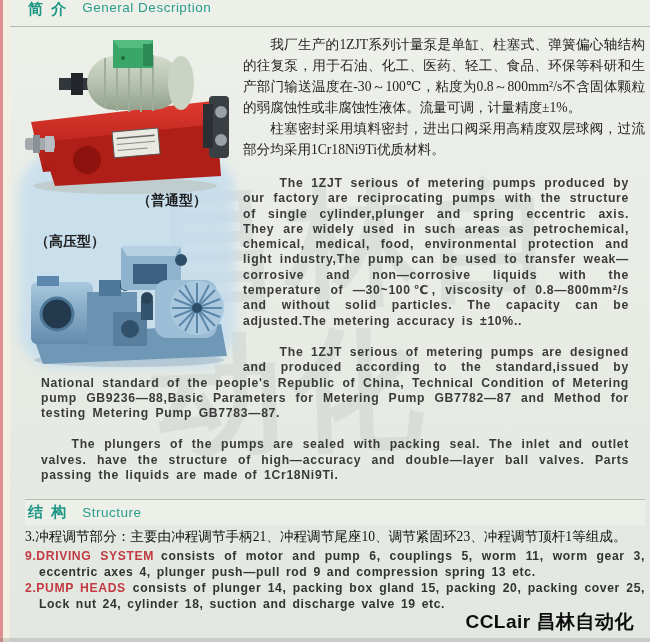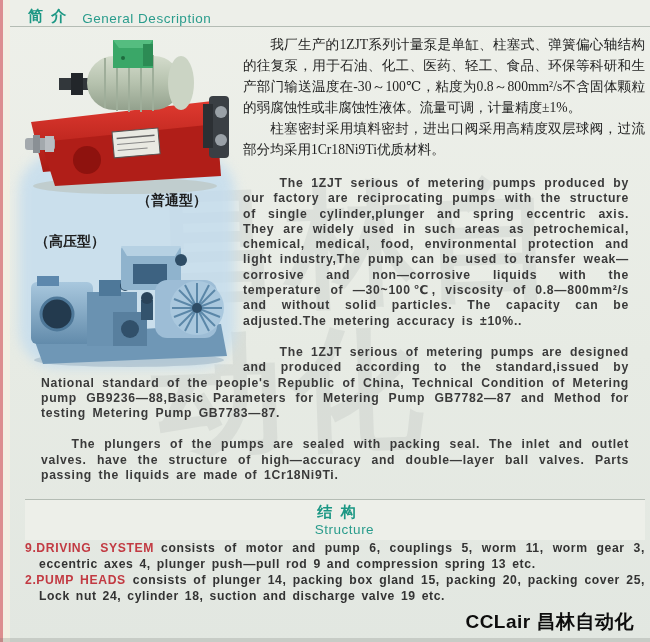--- a/index.html
+++ b/index.html
@@ -5,21 +5,21 @@
   html,body{margin:0;padding:0;}
   body{width:650px;height:642px;overflow:hidden;background:#d9ded8;}
   .page{position:relative;width:650px;height:642px;overflow:hidden;
         background:linear-gradient(180deg,#eef0ea 0%,#e7ebe4 55%,#e2e7e1 100%);
         font-family:"Liberation Sans","DejaVu Sans",sans-serif;color:#2b2b2b;}
   .edge-red{position:absolute;left:0;top:0;width:3px;height:100%;background:#dd8e8e;}
   .edge-cream{position:absolute;left:3px;top:0;width:7px;height:100%;background:#f3efe1;}
   .bottom-shade{position:absolute;left:0;bottom:0;width:100%;height:4px;background:rgba(120,125,120,.25);}
 
   .header{position:absolute;left:10px;top:0;width:640px;height:27px;background:#edefe9;
-          border-bottom:1px solid #b4bcb4;display:flex;align-items:flex-end;box-sizing:border-box;padding-left:18px;}
+          border-bottom:1px solid #b4bcb4;display:flex;align-items:flex-start;box-sizing:border-box;padding-left:18px;}
   .h-cn{color:#1b9784;font-weight:bold;font-size:15px;white-space:pre;font-family:"Liberation Sans",sans-serif;}
   .h-en{color:#2a9c8c;font-size:13.5px;margin-left:16px;letter-spacing:.5px;}
 
   .content{position:absolute;left:10px;top:30px;width:640px;box-sizing:border-box;padding:4px 5px 0 15px;}
 
   
   .ghost{position:absolute;left:150px;top:170px;width:520px;font-size:132px;line-height:1.1;
          color:#8d9494;opacity:.14;letter-spacing:6px;pointer-events:none;z-index:0;
          font-family:"Liberation Sans",sans-serif;font-weight:bold;transform:rotate(-2deg);}
 
@@ -34,21 +34,21 @@
   .lbl-high{left:10px;top:193px;}
 
   p.cn{font-family:"Liberation Serif","DejaVu Serif",serif;font-size:13.6px;line-height:21px;
        text-align:justify;margin:0;text-indent:2em;color:#1e1e1e;position:relative;z-index:1;}
   p.en{font-size:12.2px;line-height:15.3px;letter-spacing:.7px;word-spacing:2.5px;text-align:justify;
        margin:16px;font-weight:bold;color:#3a3a3a;position:relative;z-index:1;}
   p.en.ind3{text-indent:3em;}
   p.en.ind2{text-indent:2.5em;}
 
   .sec-header{margin-top:5px;border-top:1px solid #b4bcb4;background:#edefe9;display:flex;align-items:center;
-              padding:3px 0 3px 3px;position:relative;z-index:1;flex-direction:column;}
+              padding:3px 0 3px 3px;position:relative;z-index:1;}
 
   .cn-item{font-family:"Liberation Serif","DejaVu Serif",serif;font-size:13.6px;line-height:23px;
            color:#111;position:relative;z-index:1;}
   .en-item{font-size:12.2px;line-height:16px;font-weight:bold;color:#333;letter-spacing:.6px;word-spacing:2px;
            padding-left:14px;text-indent:-14px;text-align:justify;position:relative;z-index:1;}
   .en-item .lead{color:#c23a42;margin-right:7px;}
 
   .brand{position:absolute;right:16px;bottom:7px;font-size:19px;font-weight:bold;color:#0d0d0d;
          z-index:5;font-family:"Liberation Sans",sans-serif;letter-spacing:.5px;text-align:center;}
 </style>
@@ -176,20 +176,21 @@
     <p class="cn">柱塞密封采用填料密封，进出口阀采用高精度双层球阀，过流部分均采用1Cr18Ni9Ti优质材料。</p>
     <p class="en ind3">The 1ZJT serious of metering pumps produced by our factory are reciprocating pumps with the structure of single cylinder,plunger and spring eccentric axis. They are widely used in such areas as petrochemical, chemical, medical, food, environmental protection and light industry,The pump can be used to transfer weak—corrosive and non—corrosive liquids with the temperature of —30~100℃, viscosity of 0.8—800mm²/s and without solid particles. The capacity can be adjusted.The metering accuracy is ±10%..</p>
     <p class="en ind3">The 1ZJT serious of metering pumps are designed and produced according to the standard,issued by National standard of the people's Republic of China, Technical Condition of Metering pump GB9236—88,Basic Parameters for Metering Pump GB7782—87 and Method for testing Metering Pump GB7783—87.</p>
     <p class="en ind2">The plungers of the pumps are sealed with packing seal. The inlet and outlet valves. have the structure of high—accuracy and double—layer ball valves. Parts passing the liquids are made of 1Cr18Ni9Ti.</p>
 
     <div class="sec-header">
       <span class="h-cn">结  构</span>
       <span class="h-en">Structure</span>
     </div>
 
+    <div class="cn-item">3.冲程调节部分：主要由冲程调节手柄21、冲程调节尾座10、调节紧固环23、冲程调节顶杆1等组成。</div>
 
     <div class="en-item">
       <span class="lead">9.DRIVING SYSTEM</span><span>consists of motor and pump 6, couplings 5, worm 11, worm gear 3, eccentric axes 4, plunger push—pull rod 9 and compression spring 13 etc.</span>
     </div>
     <div class="en-item">
       <span class="lead">2.PUMP HEADS</span><span>consists of plunger 14, packing box gland 15, packing 20, packing cover 25, Lock nut 24, cylinder 18, suction and discharge valve 19 etc.</span>
     </div>
 
   </div>
 

